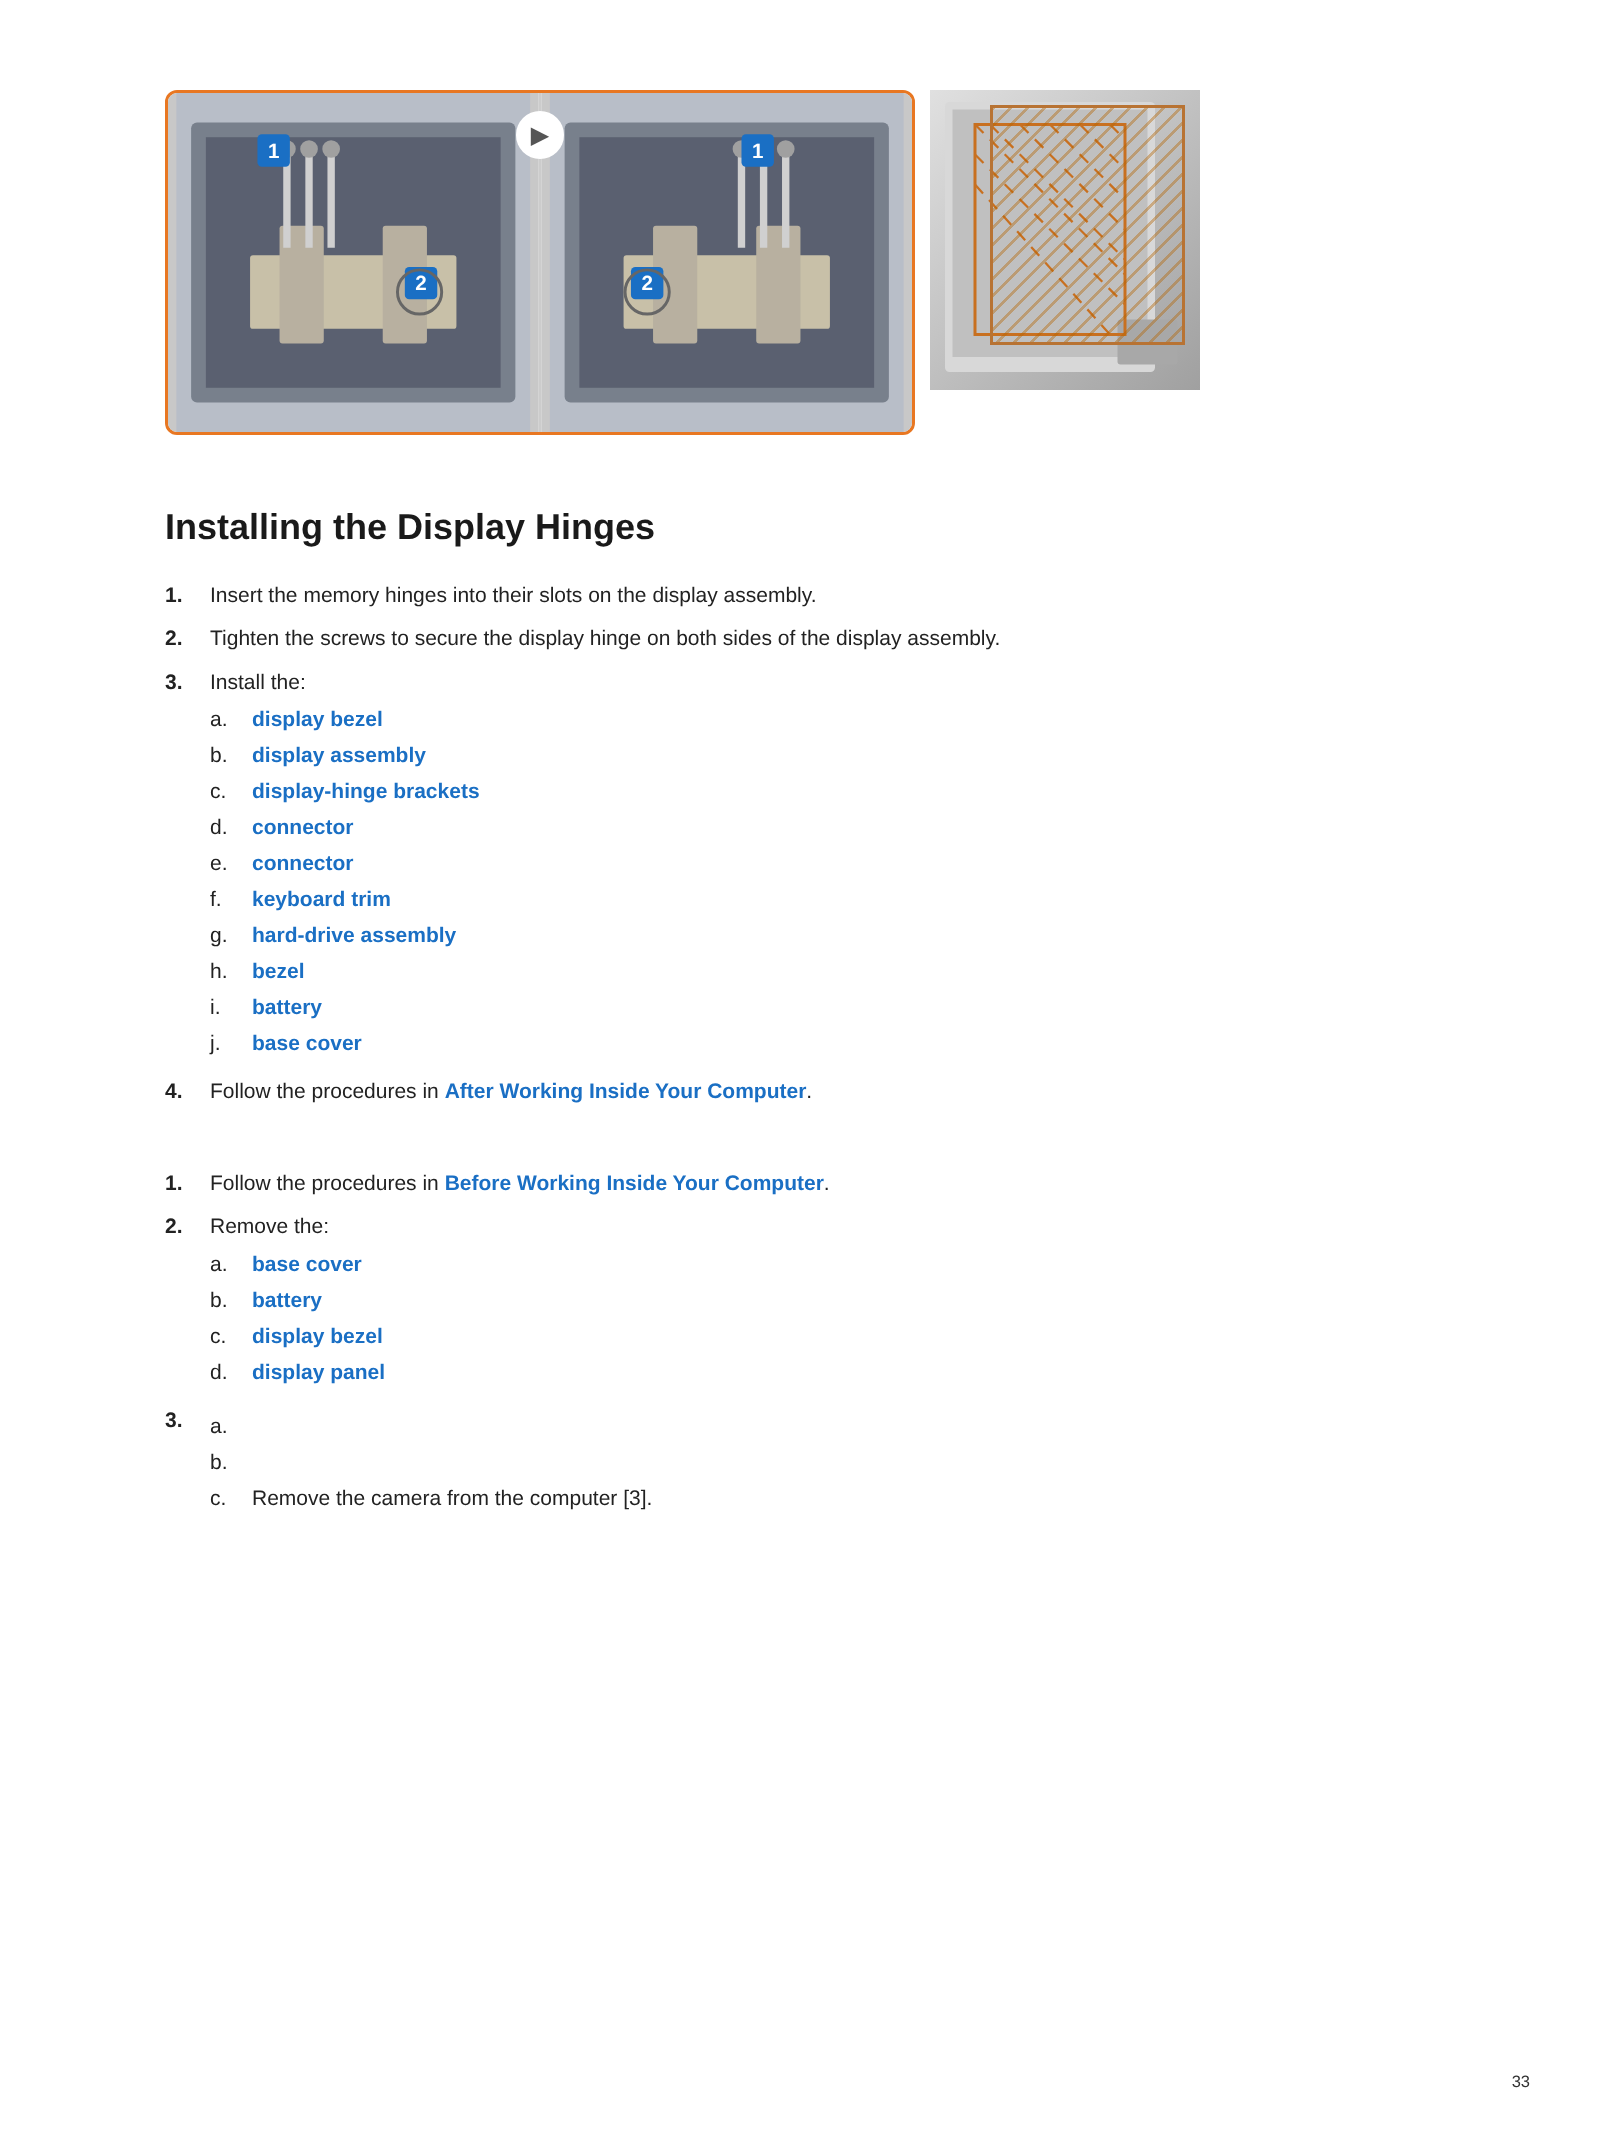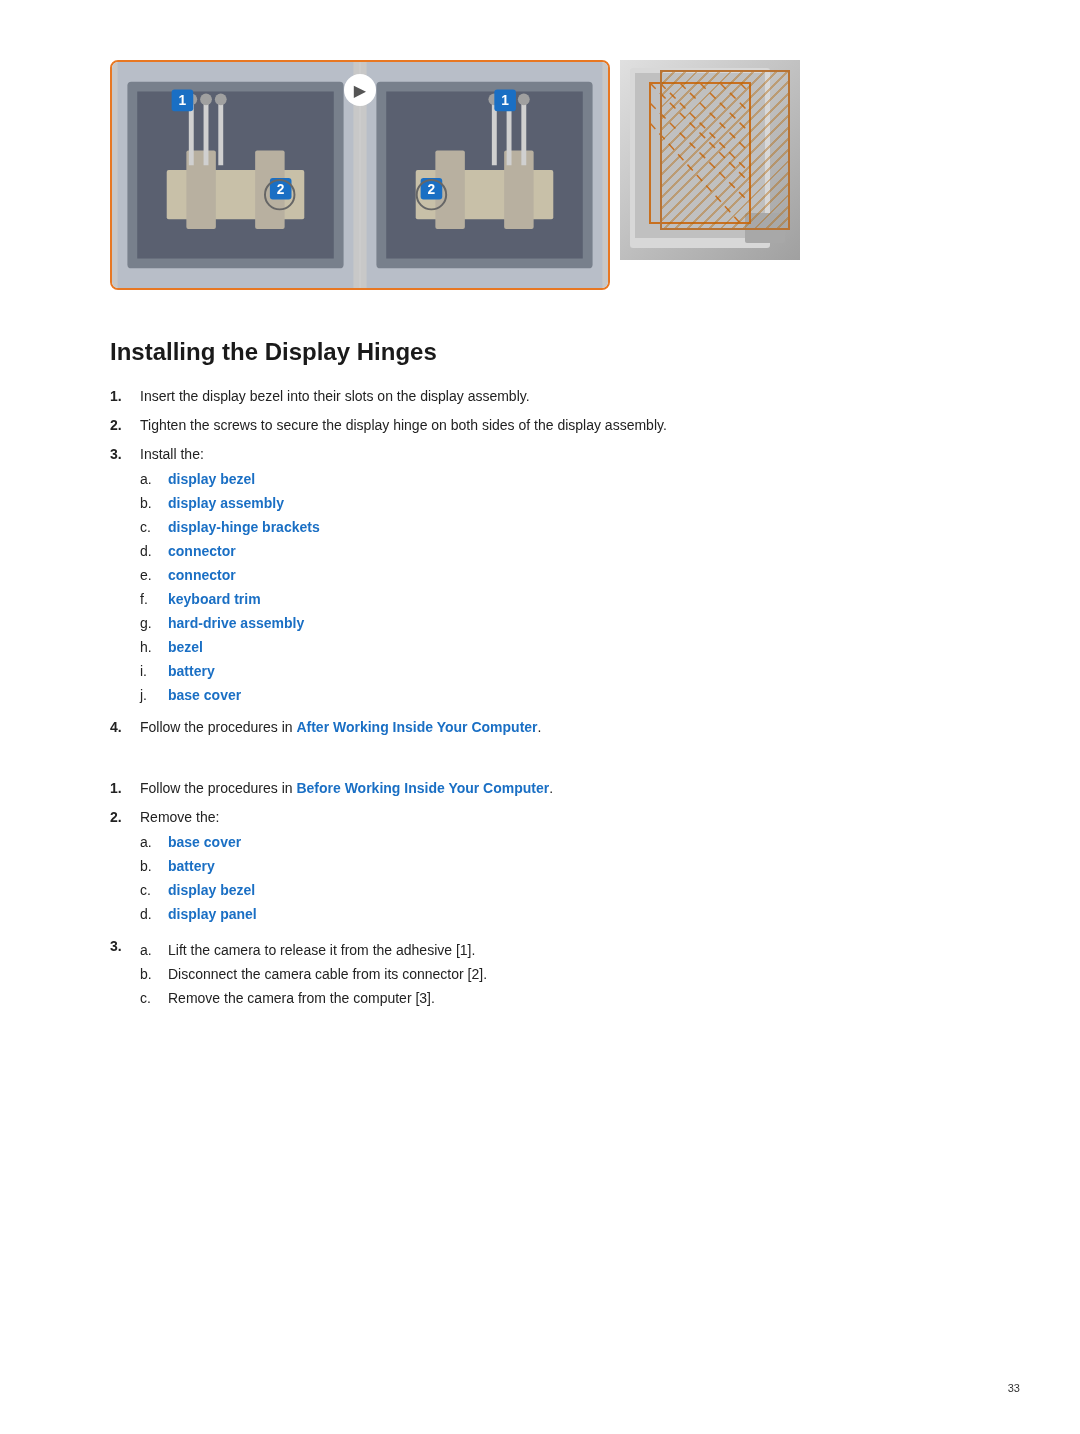--- a/index.html
+++ b/index.html
@@ -271,21 +271,21 @@
     </div>
   </div>
 
   <div class="section">
     <h2 class="section-title">Installing the Display Hinges</h2>
 
     <ol class="numbered-list">
 
       <li>
         <span class="num">1.</span>
-        <span class="list-content">Insert the display bezel into their slots on the display assembly.</span>
+        <span class="list-content">Insert the memory hinges into their slots on the display assembly.</span>
       </li>
 
       <li>
         <span class="num">2.</span>
         <span class="list-content">Tighten the screws to secure the display hinge on both sides of the display assembly.</span>
       </li>
 
       <li>
         <span class="num">3.</span>
         <div class="list-content">
@@ -375,25 +375,23 @@
           </ul>
         </div>
       </li>
 
       <li>
         <span class="num">3.</span>
         <div class="list-content">
           <ul class="sub-list">
             <li>
                 <span class="sub-letter">a.</span>
-                <span>Lift the camera to release it from the adhesive [1].</span>
               </li>
             <li>
                 <span class="sub-letter">b.</span>
-                <span>Disconnect the camera cable from its connector [2].</span>
               </li>
             <li>
                 <span class="sub-letter">c.</span>
                 <span>Remove the camera from the computer [3].</span>
               </li>
           </ul>
         </div>
       </li>
     </ol>
   </div>

